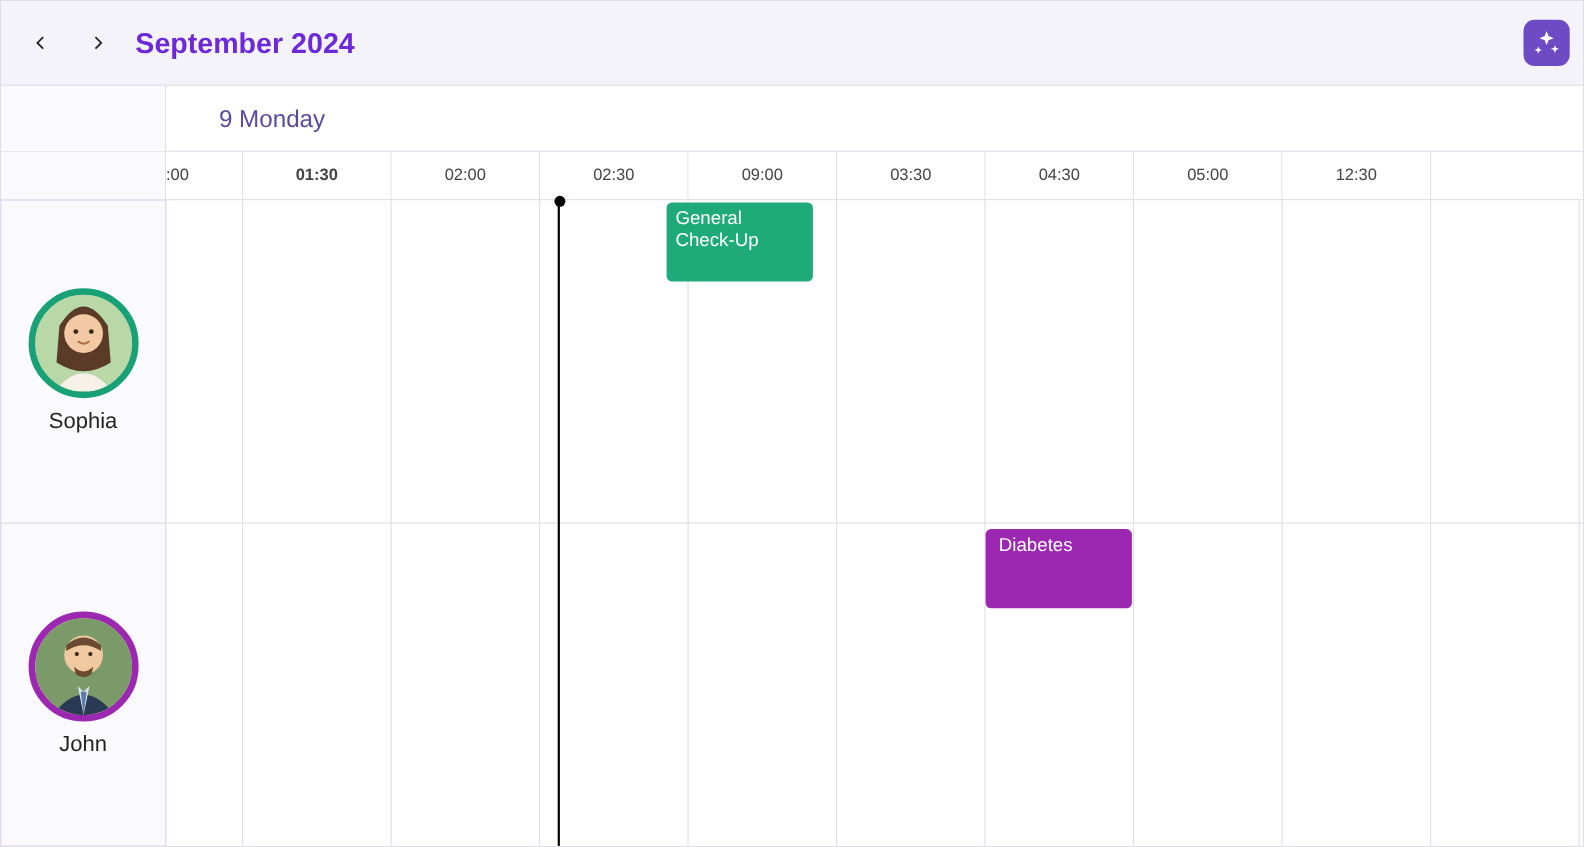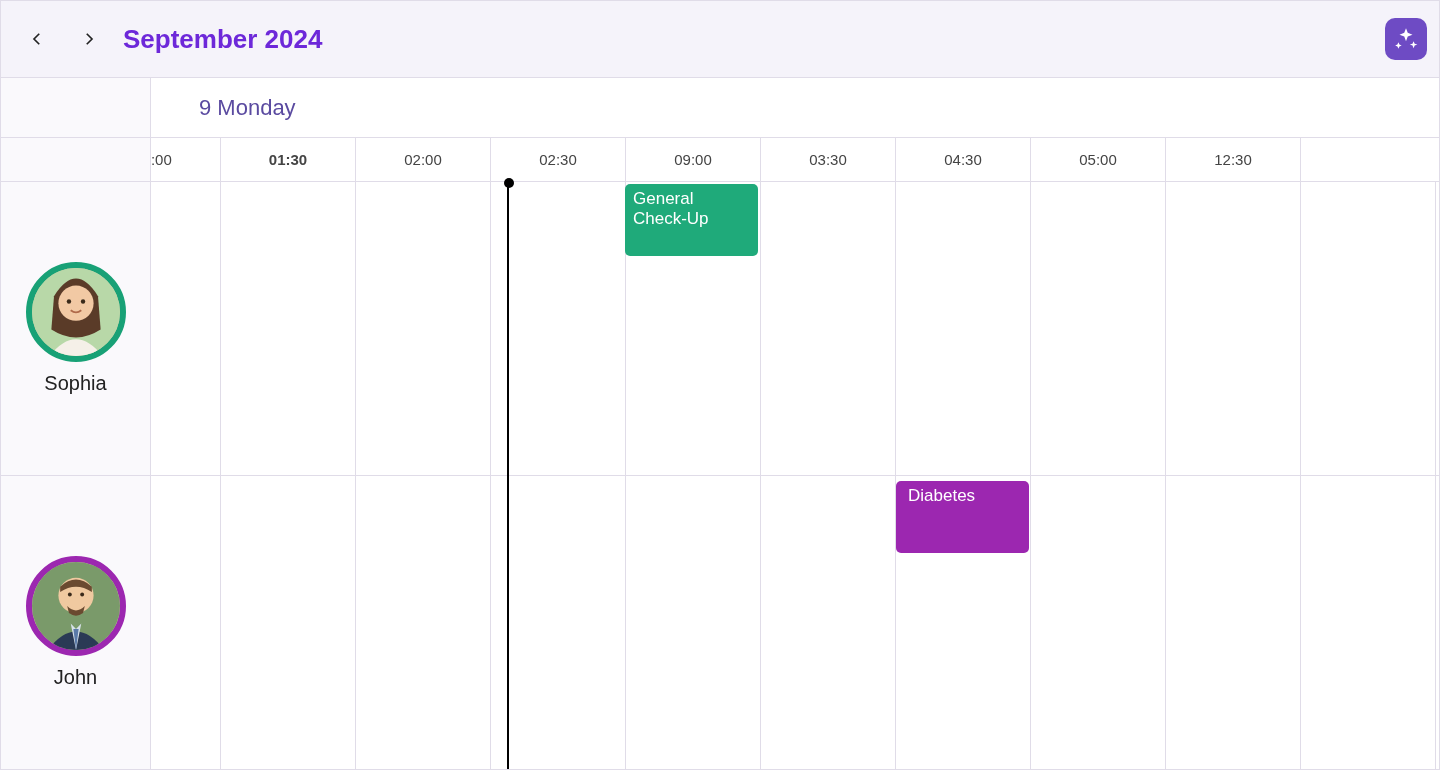--- a/index.html
+++ b/index.html
@@ -135,18 +135,18 @@
             <div class="col-line" style="width: 135px;"></div>
             <div class="col-line" style="width: 135px;"></div>
             <div class="col-line" style="width: 135px;"></div>
             <div class="col-line" style="width: 135px;"></div>
             <div class="col-line" style="width: 135px;"></div>
             <div class="col-line" style="width: 135px;"></div>
           </div>
         <div class="now-line" id="now-line" style="left: 356.2px;">
           <div class="now-dot"></div>
         </div>
-      <div class="event" style="left: 474px; width: 133px; top: 2px; height: 72px; background: rgb(31, 170, 122);">General Check-Up</div>
+      <div class="event" style="left: 455px; width: 133px; top: 2px; height: 72px; background: rgb(31, 170, 122);">General Check-Up</div>
           <div class="event" style="left: 745px; width: 133px; top: 299px; height: 72px; background: rgb(156, 39, 176); padding-left: 12px;">Diabetes</div>
         </div>
     </div>
   </div>
 </div>
 
 </body></html>

